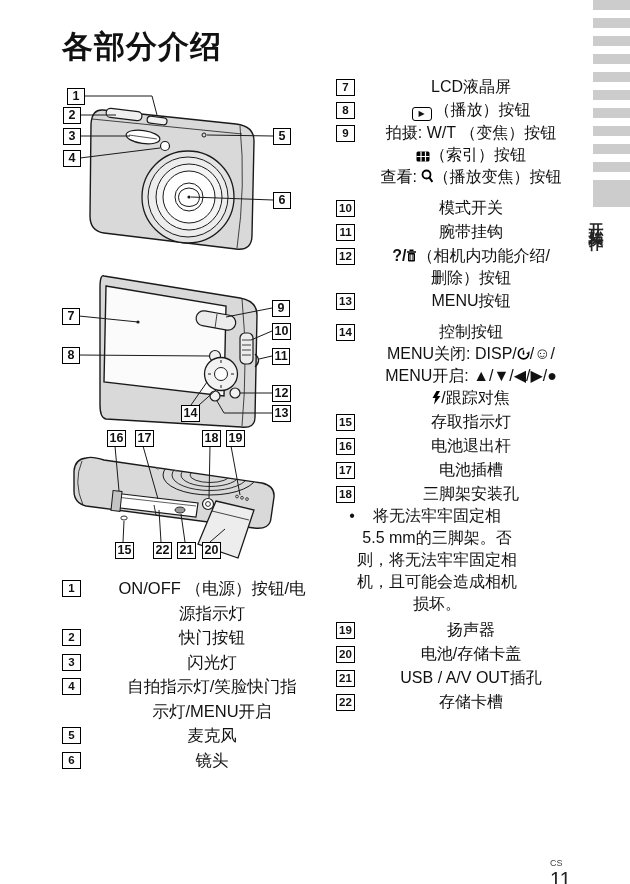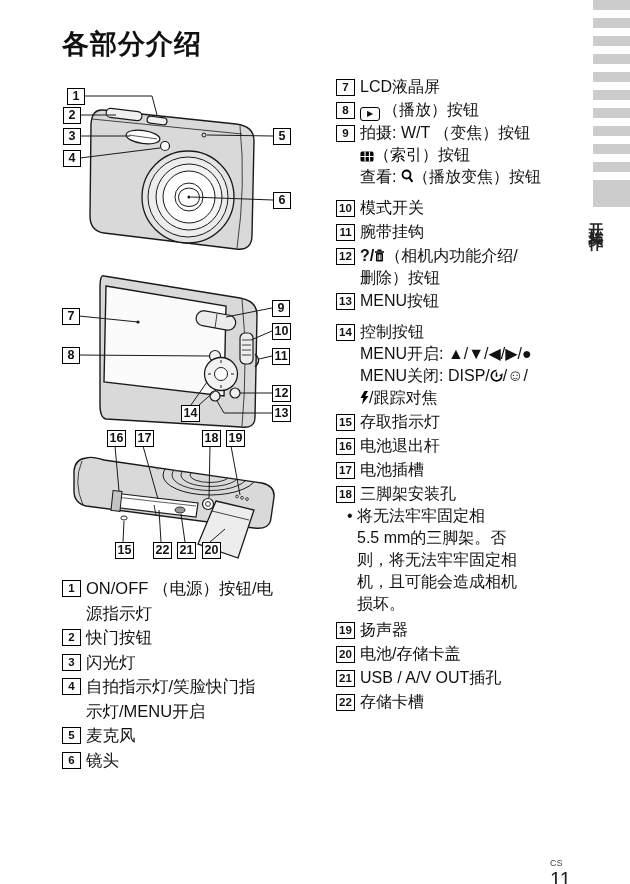--- a/index.html
+++ b/index.html
@@ -3,21 +3,21 @@
 <meta charset="utf-8">
 <style>
   html,body{margin:0;padding:0;}
   body{
     width:630px;height:884px;position:relative;background:#ffffff;
     font-family:"Liberation Sans","DejaVu Sans",sans-serif;color:#111;
     overflow:hidden;
   }
   .abs{position:absolute;}
   
-  #page-title{left:62px;top:26px;font-size:27px;font-weight:bold;letter-spacing:1px;}
+  #page-title{left:62px;top:26px;font-size:31px;font-weight:bold;letter-spacing:1px;}
   
   .tab-band{position:absolute;right:0;width:37px;height:10px;background:#cccccc;}
   .tab-band.active{height:27px;}
   
   #side-tab{left:586px;top:212px;writing-mode:vertical-rl;font-size:15px;font-weight:bold;
     letter-spacing:4px;color:#222;}
   
   #footer{left:550px;top:858px;width:44px;text-align:left;}
   #footer .cs{font-size:9px;color:#444;line-height:10px;}
   #footer .pagenum{font-size:20px;color:#222;line-height:22px;}
@@ -25,21 +25,21 @@
   #list-right{left:336px;top:76px;width:246px;font-size:16px;line-height:22px;}
   #list-left{left:62px;top:576px;width:276px;font-size:16.5px;line-height:24.5px;}
   .item{display:flex;align-items:flex-start;}
   #list-right .item{margin-bottom:1px;}
   #list-right .item.mb2{margin-bottom:2px;}
   #list-right .item.gap{margin-bottom:9px;}
   .numbox{flex:none;min-width:14px;height:15px;border:1.5px solid #000;box-sizing:content-box;
     padding:0 1.5px;margin:3px 5px 0 0;font-size:11.5px;font-weight:bold;text-align:center;
     line-height:15px;background:#fff;}
   #list-left .numbox{margin-top:4px;}
-  .content{flex:1;}
+  .content{flex:1;text-align:center;}
   .note{line-height:22px;margin-left:-13px;display:flex;margin-top:0;}
   .note .bullet{flex:none;width:10px;}
   
   .play-box{display:inline-flex;align-items:center;justify-content:center;width:18px;height:12px;
     border:1.5px solid #000;border-radius:3px;font-size:8px;line-height:10px;vertical-align:-1px;
     margin-right:3px;}
   .isvg{vertical-align:-2px;}
   .boldq{font-weight:bold;}
   
   .diagram{position:absolute;}
@@ -262,29 +262,29 @@
 
   <div class="item gap">
     <span class="numbox">13</span>
     <div class="content"><span>MENU按钮</span></div>
   </div>
 
   <div class="item mb2">
     <span class="numbox">14</span>
     <div class="content">
       <div>控制按钮</div>
-      <div>MENU开启: ▲/▼/◀/▶/●</div>
       <div>
         <span>MENU关闭: DISP/</span><svg class="isvg" width="13" height="14" viewBox="0 0 13 14">
             <path d="M6.5,1.5 A5.2,5.2 0 1 0 11.7,6.7" fill="none" stroke="#000" stroke-width="1.6"></path>
             <path d="M11.7,6.7 l-2,-0.5 M11.7,6.7 l0.5,-2" stroke="#000" stroke-width="1.2" fill="none"></path>
             <path d="M6.5,6.9 L6.5,3.4" stroke="#000" stroke-width="1.4"></path>
             <circle cx="6.5" cy="6.9" r="0.9" fill="#000"></circle>
           </svg><span>/</span><span>☺</span><span>/</span>
       </div>
+      <div>MENU开启: ▲/▼/◀/▶/●</div>
       <div>
         <svg class="isvg" width="9" height="14" viewBox="0 0 9 14">
             <path d="M4.5,0 L0.5,7 H3.4 L2,13.5 L8.5,5 H5.2 L8,0 Z" fill="#000"></path>
           </svg><span>/跟踪对焦</span>
       </div>
     </div>
   </div>
 
   <div class="item mb2">
     <span class="numbox">15</span>

